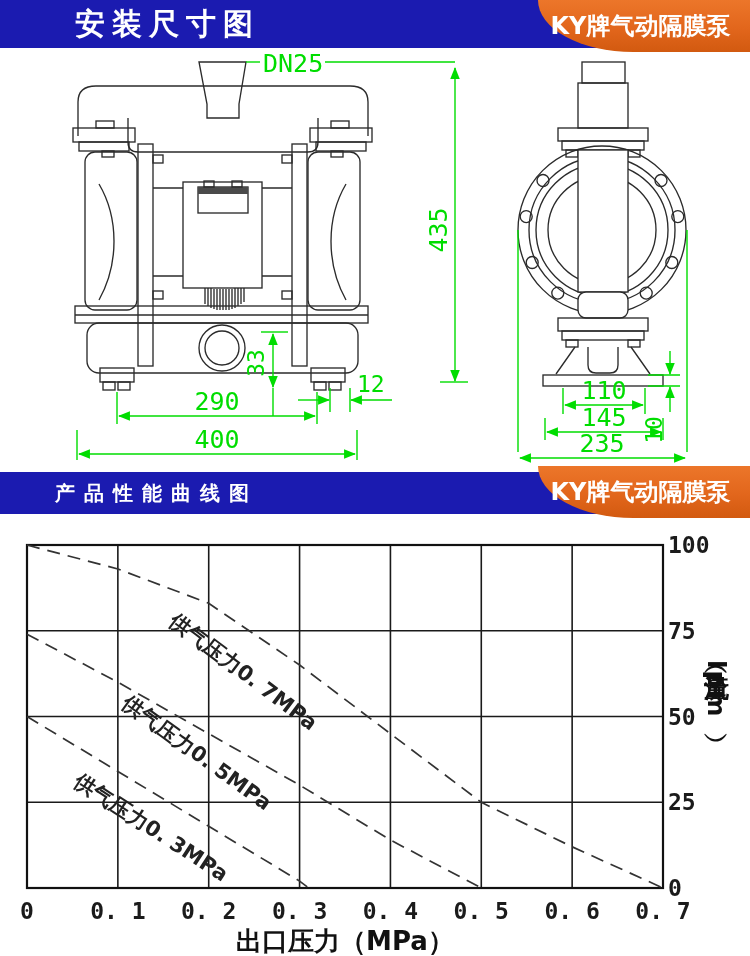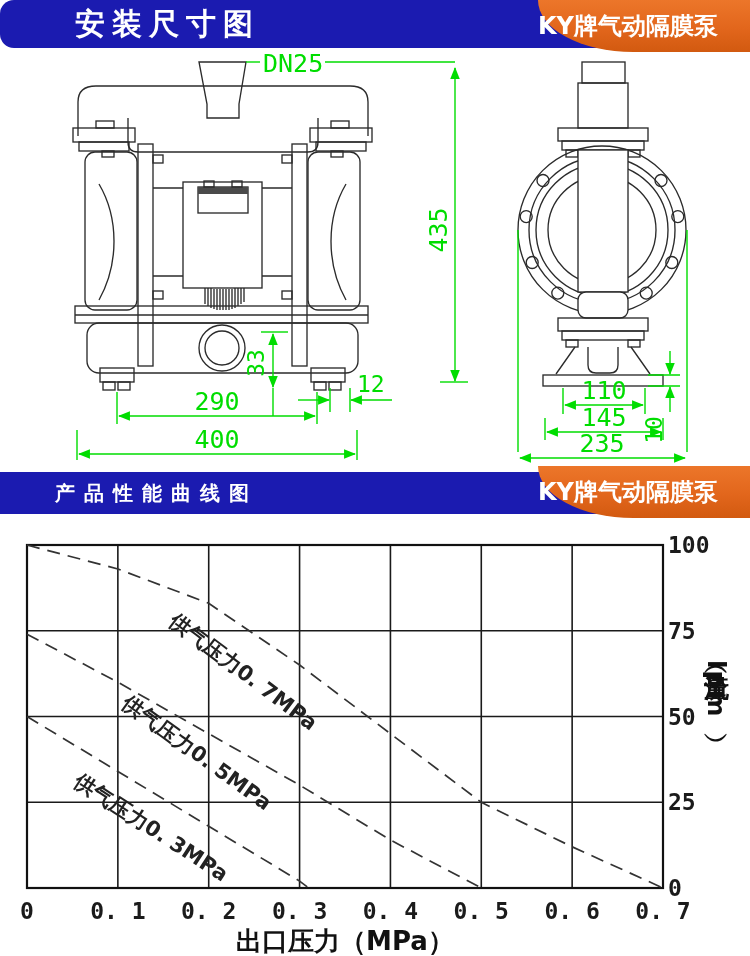--- a/index.html
+++ b/index.html
@@ -5,24 +5,24 @@
   html,body{margin:0;padding:0;}
   body{background:#ffffff;font-family:"DejaVu Sans",sans-serif;}
   #page{position:relative;width:750px;height:956px;background:#ffffff;overflow:hidden;}
 
   .hdr-bar{position:absolute;left:0;width:750px;background:#1b1bb0;}
   .hdr-title{color:#ffffff;font-weight:bold;font-size:30px;letter-spacing:7px;
              display:block;white-space:nowrap;}
   .badge{position:absolute;right:0;width:212px;height:52px;
          background:linear-gradient(180deg,#ec762a 0%,#e2661c 55%,#d25a10 100%);
          border-bottom-left-radius:95px 52px;
-         display:flex;align-items:center;justify-content:flex-start;}
+         display:flex;align-items:center;justify-content:center;}
   .badge span{color:#ffffff;font-weight:bold;font-size:24px;padding-right:7px;white-space:nowrap;}
 
-  #hdr1-bar{top:0;height:48px;border-radius:14px;}
+  #hdr1-bar{top:0;height:48px;}
   #hdr1-bar .hdr-title{padding-left:75px;line-height:48px;}
   #badge1{top:0;}
   #hdr2-bar{top:472px;height:42px;}
   #hdr2-bar .hdr-title{padding-left:55px;line-height:42px;font-size:20px;letter-spacing:9px;}
   #badge2{top:466px;}
 
   #drawing-svg{position:absolute;left:0;top:48px;}
   #chart-svg{position:absolute;left:0;top:518px;}
 
   .cad{stroke:#2b2b2b;stroke-width:1.35;fill:none;}

